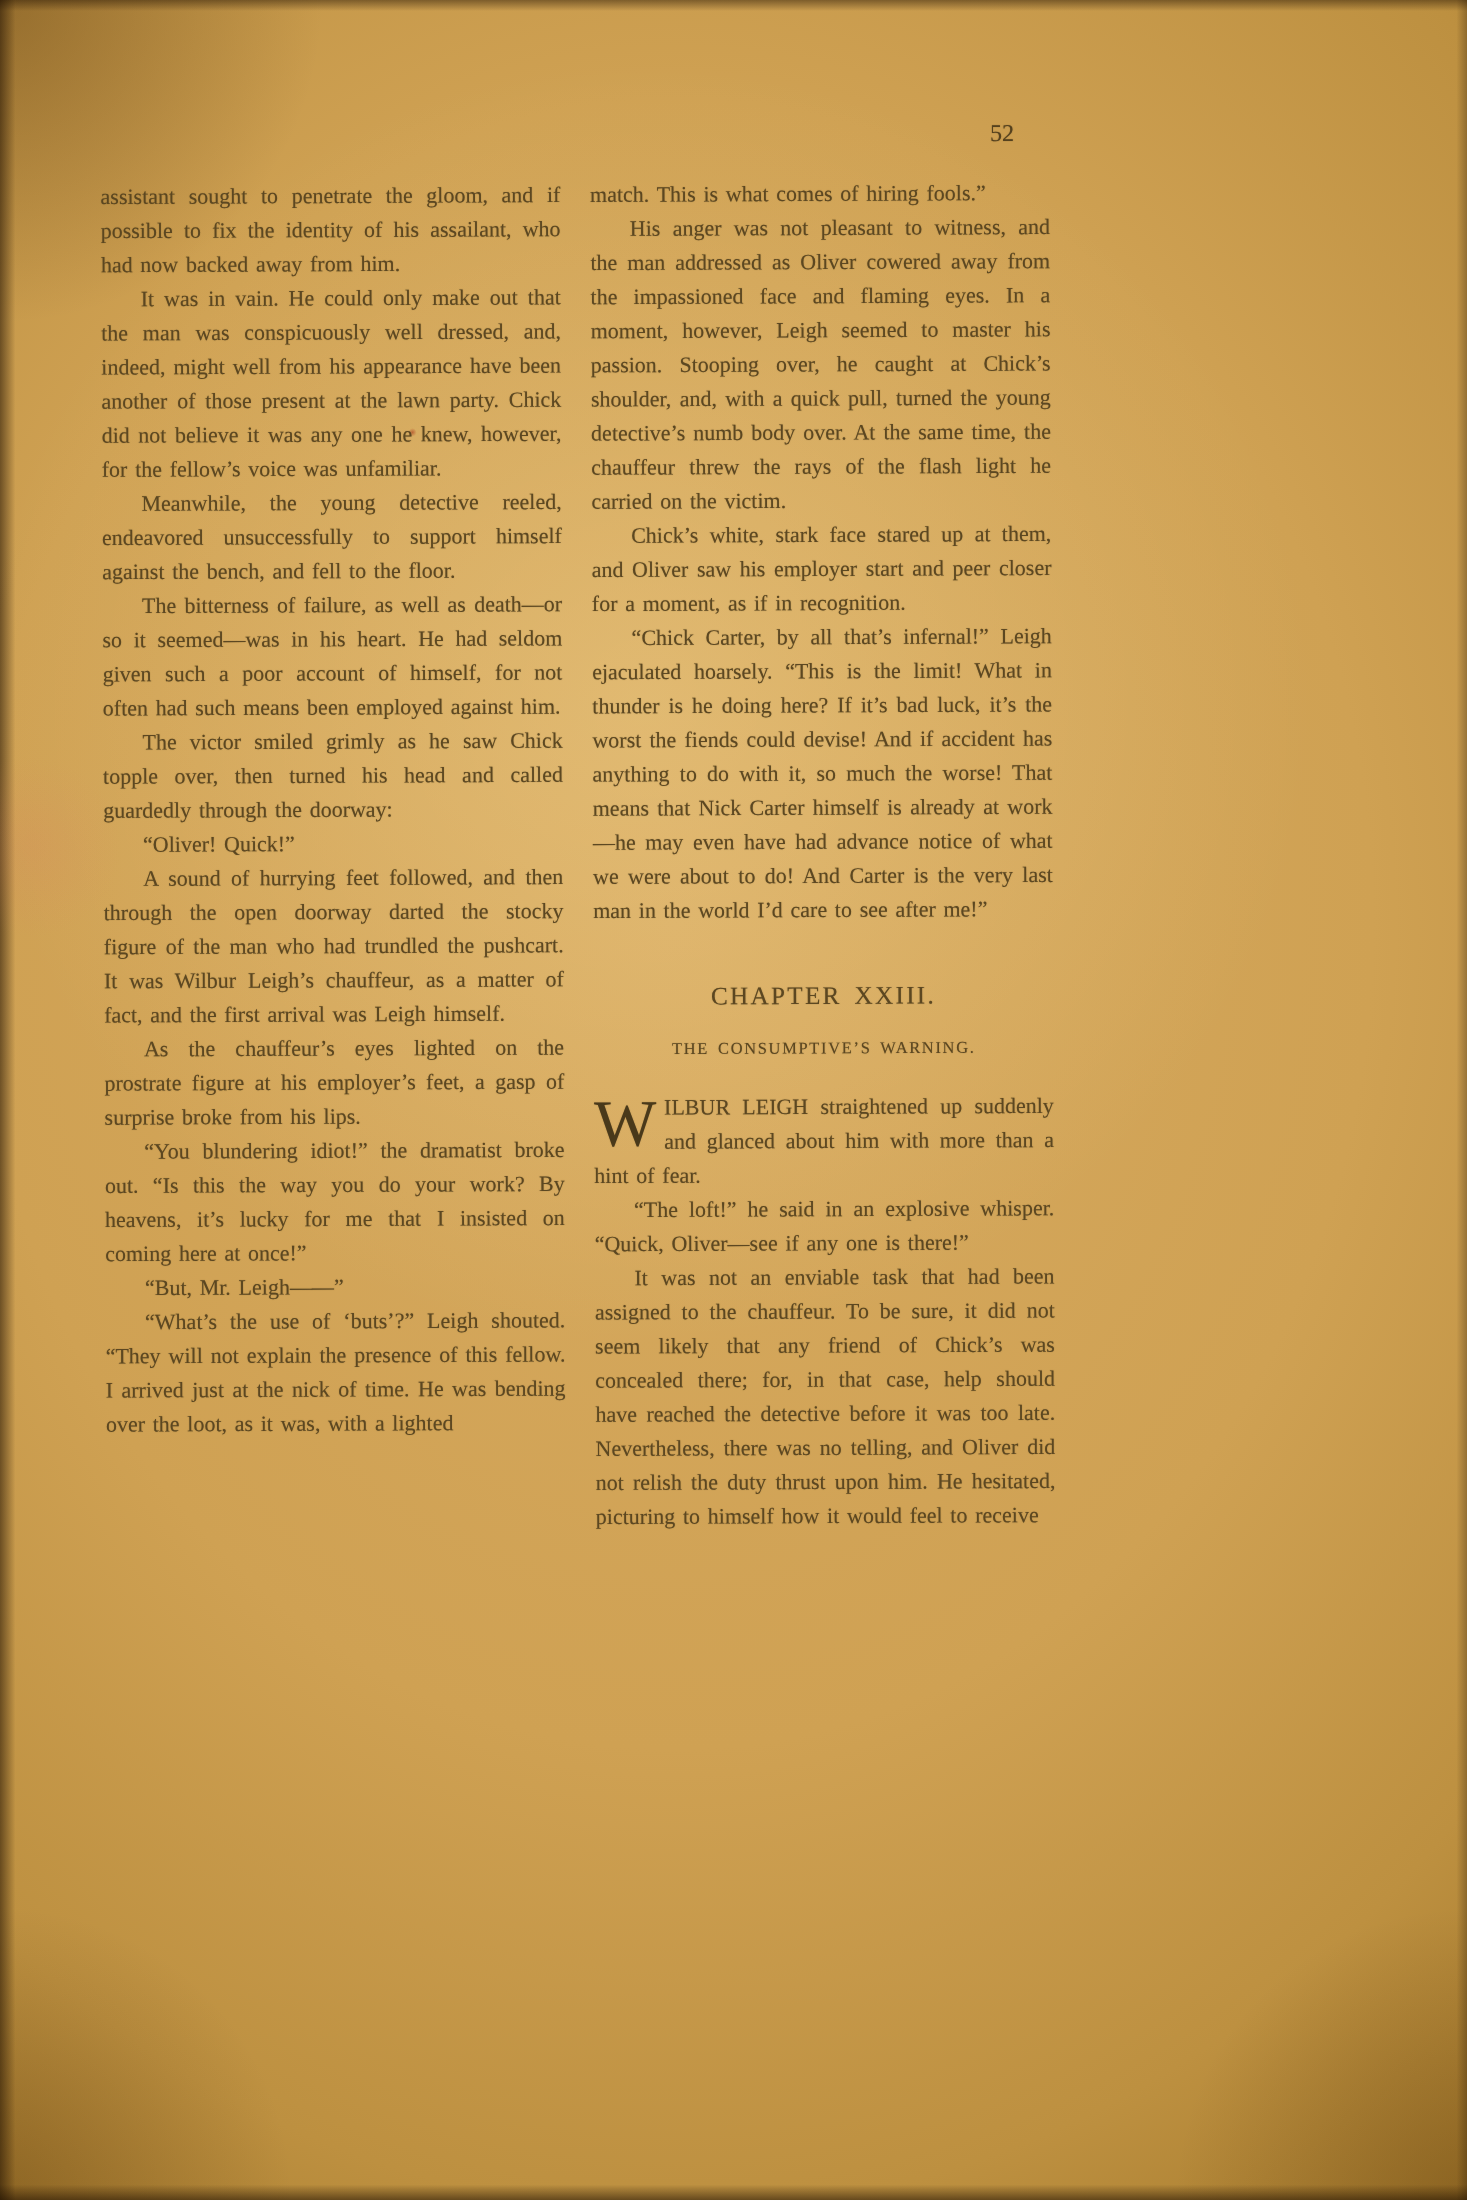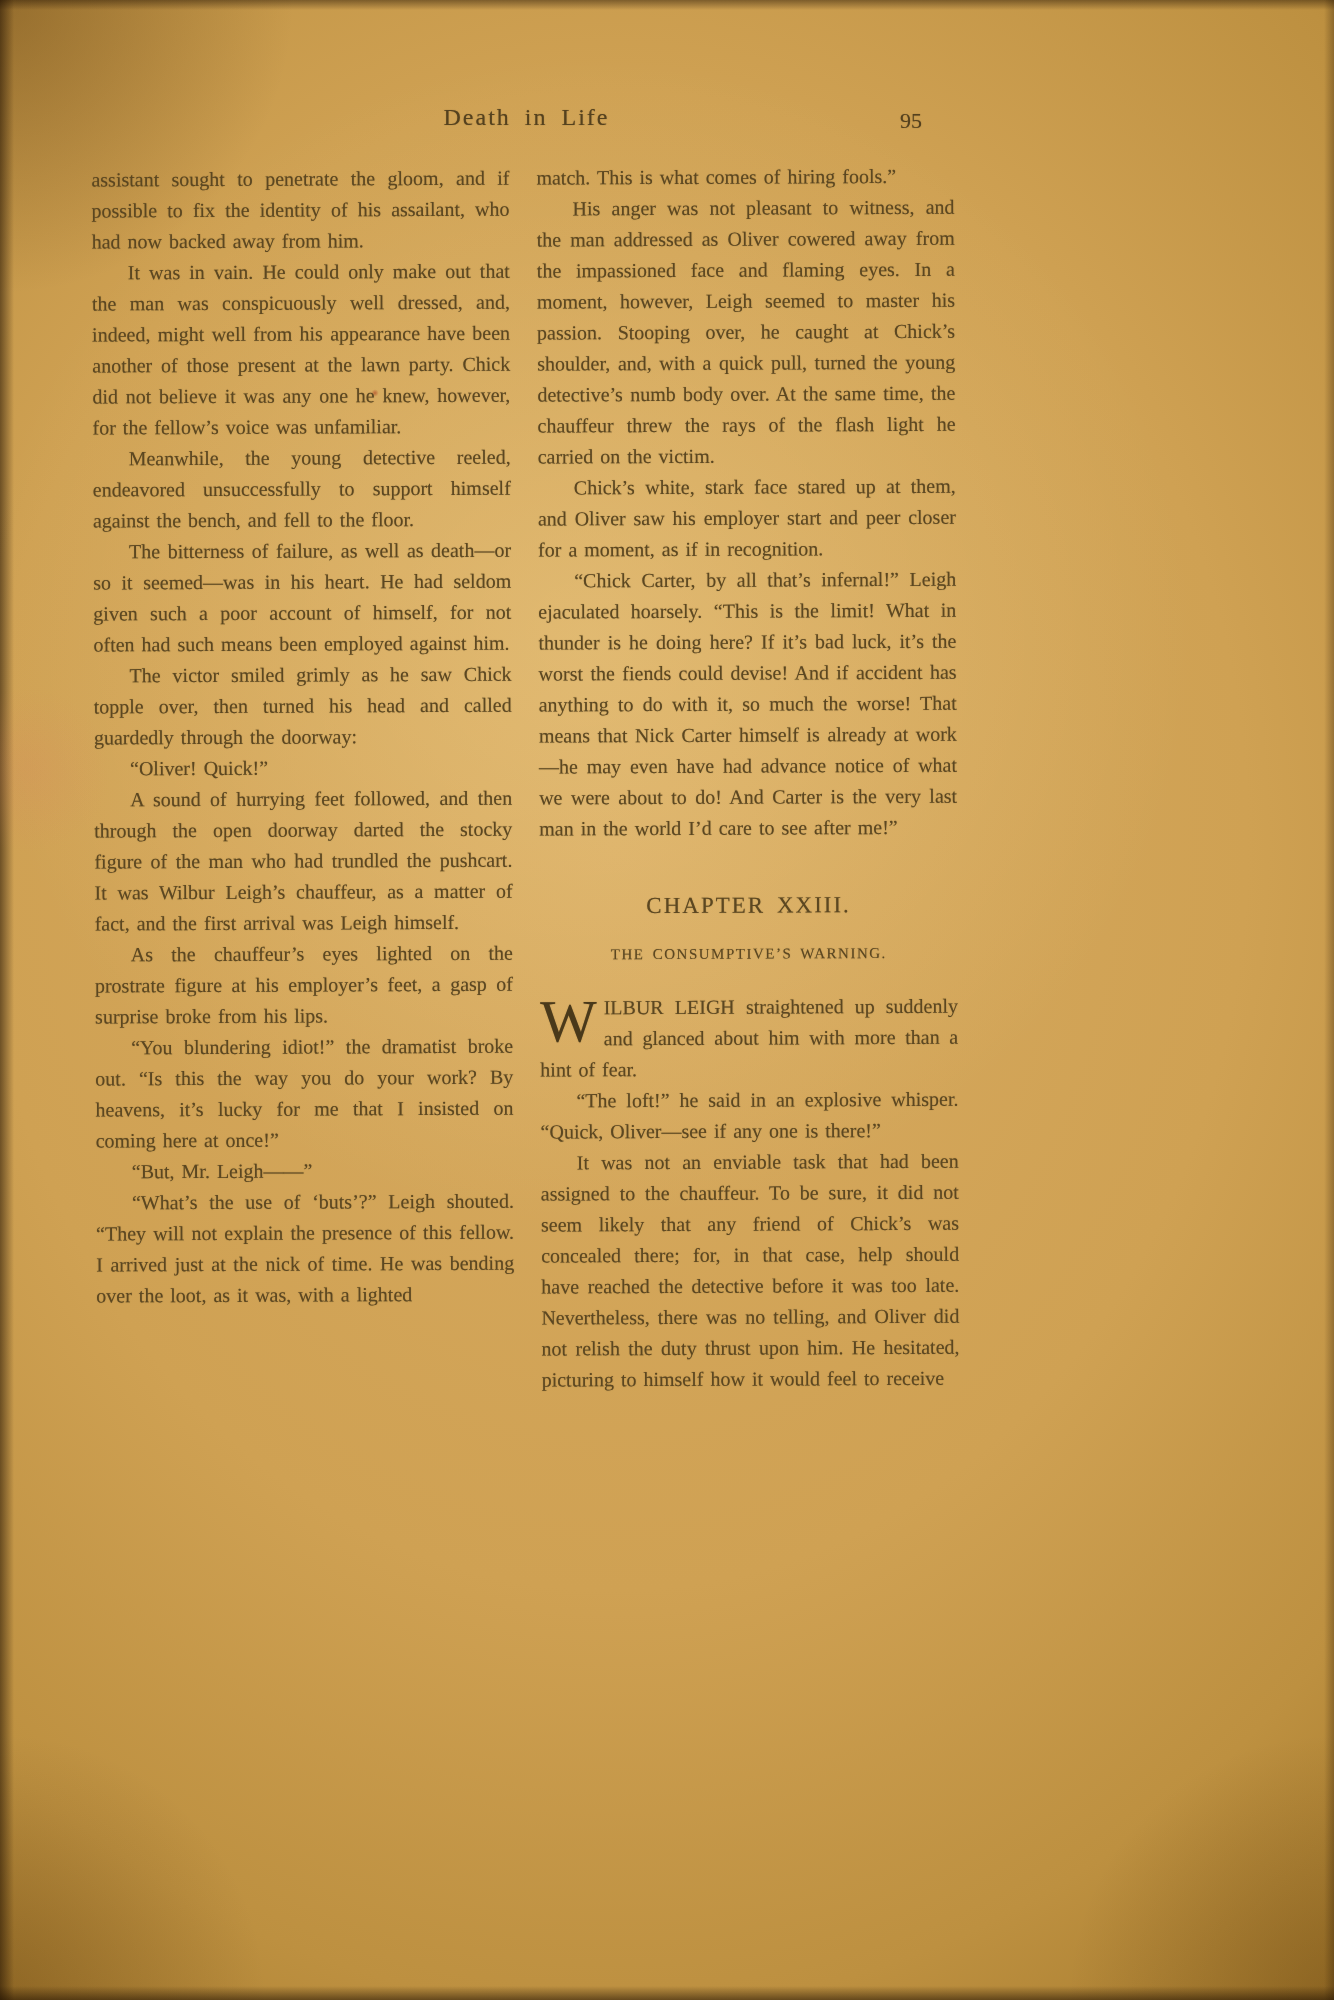--- a/index.html
+++ b/index.html
@@ -99,23 +99,22 @@
     line-height: 50px;
     padding: 4px 7px 0 0;
     color: rgba(70,54,24,0.95);
   }
 </style>
 </head>
 <body>
 
 <div class="scan">
 
-  <div class="running-title">Death in Life</div>
 
-  <div class="page-number">95</div>
+  <div class="page-number">52</div>
 
   <div class="text-block">
 
     <div class="column col-left">
       <p class="para flush">assistant sought to penetrate the gloom, and if possible to fix the identity of his assailant, who had now backed away from him.</p>
       <p class="para">It was in vain.  He could only make out that the man was conspicuously well dressed, and, indeed, might well from his appearance have been another of those present at the lawn party.  Chick did not believe it was any one he knew, however, for the fellow’s voice was unfamiliar.</p>
       <p class="para">Meanwhile, the young detective reeled, endeavored unsuccessfully to support himself against the bench, and fell to the floor.</p>
       <p class="para">The bitterness of failure, as well as death—or so it seemed—was in his heart.  He had seldom given such a poor account of himself, for not often had such means been employed against him.</p>
       <p class="para">The victor smiled grimly as he saw Chick topple over, then turned his head and called guardedly through the doorway:</p>
       <p class="para">“Oliver!  Quick!”</p>

